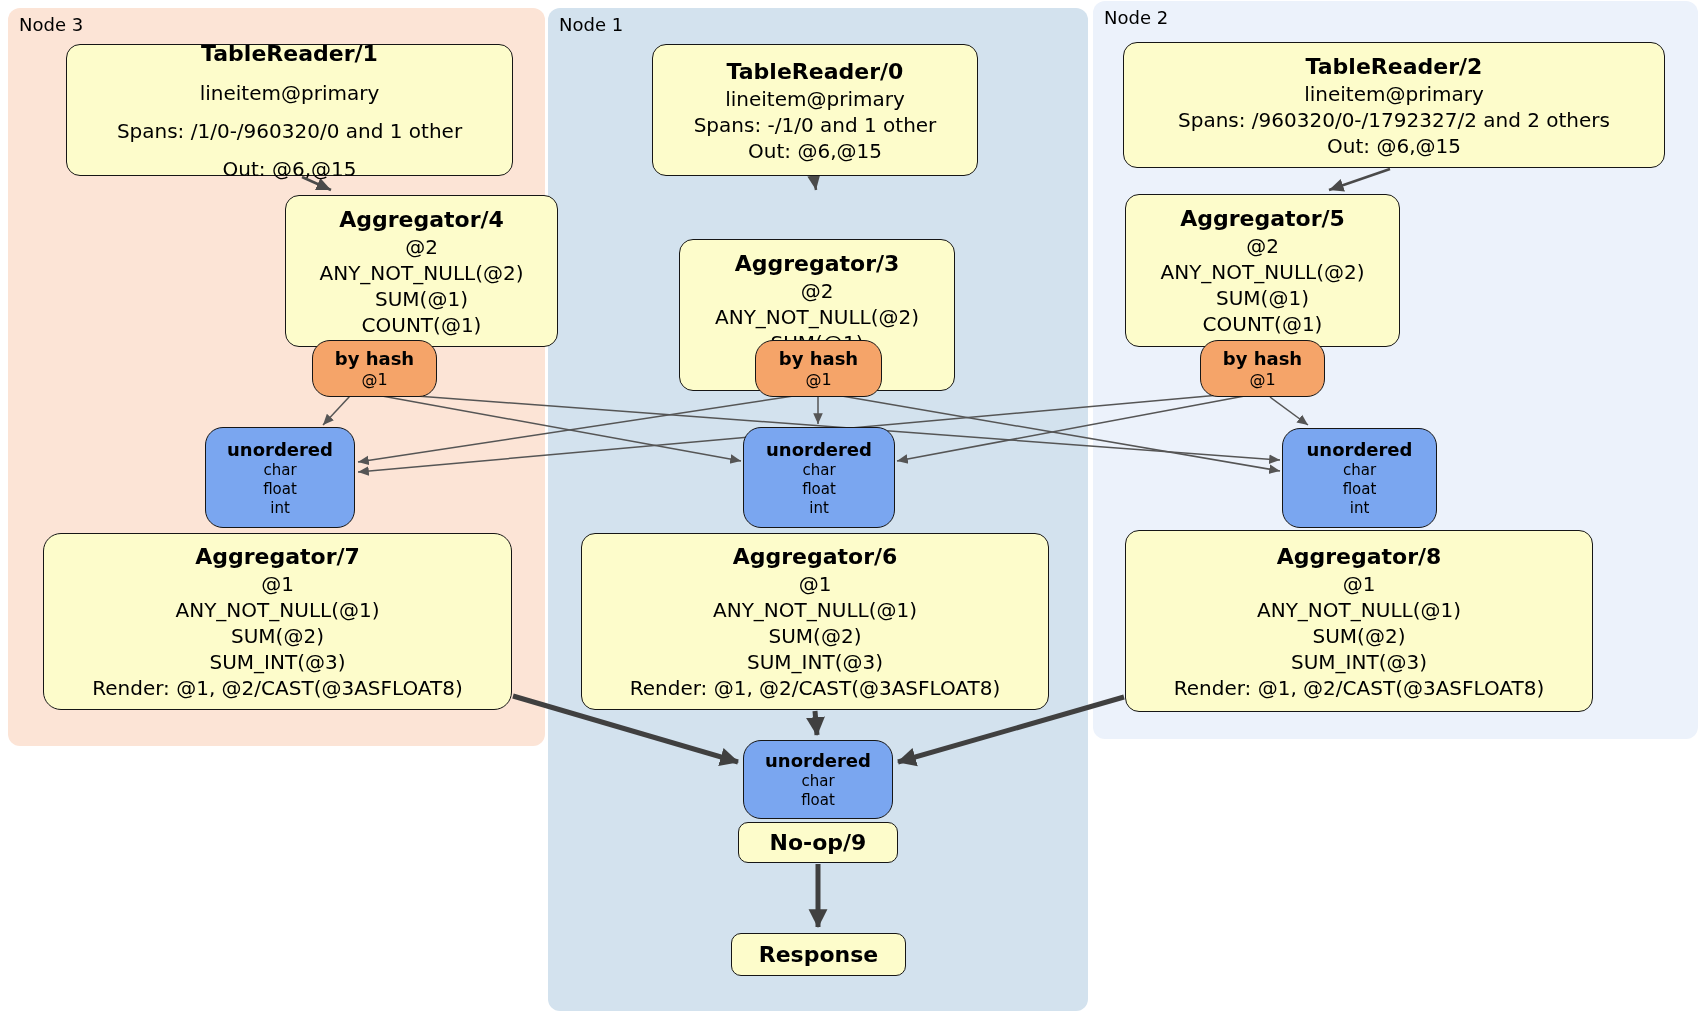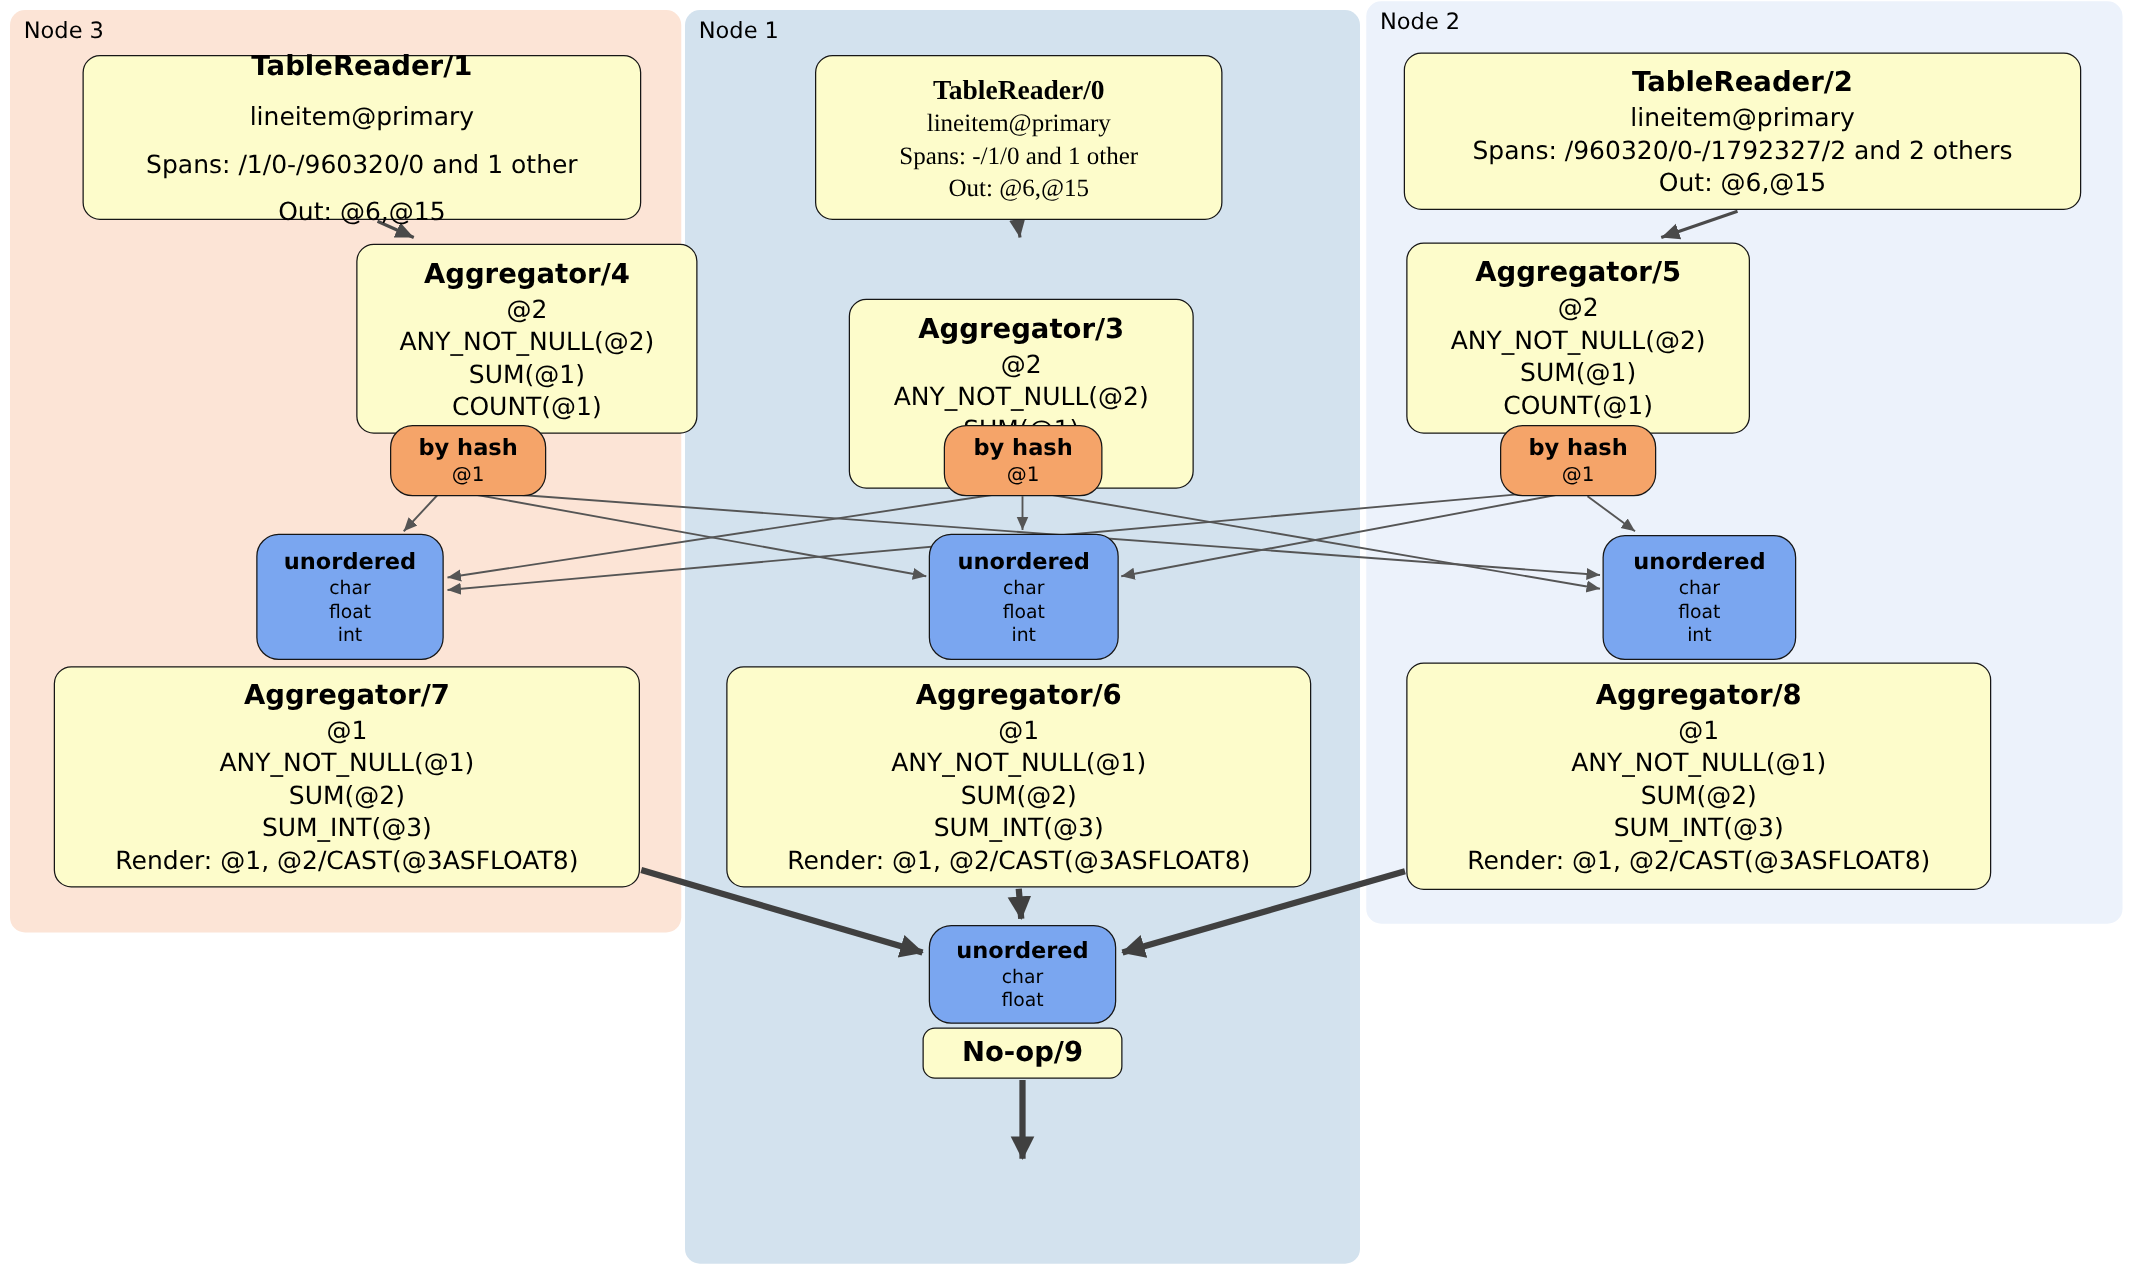--- a/index.html
+++ b/index.html
@@ -73,21 +73,21 @@
 
     <line x1="818" y1="864" x2="818" y2="927" stroke="#404040" stroke-width="5" marker-end="url(#mThick)"></line>
   </svg>
 
   <div class="node proc" style="left:66px;top:44px;width:447px;height:132px;gap:12px;">
     <div class="title">TableReader/1</div>
     <div class="line">lineitem@primary</div>
     <div class="line">Spans: /1/0-/960320/0 and 1 other</div>
     <div class="line">Out: @6,@15</div>
   </div>
-  <div class="node proc" style="left:652px;top:44px;width:326px;height:132px;font-family:Liberation Serif, serif;">
+  <div class="node proc" style="left:652px;top:44px;width:326px;height:132px;">
     <div class="title">TableReader/0</div>
     <div class="line">lineitem@primary</div>
     <div class="line">Spans: -/1/0 and 1 other</div>
     <div class="line">Out: @6,@15</div>
   </div>
   <div class="node proc" style="left:1123px;top:42px;width:542px;height:126px;">
     <div class="title">TableReader/2</div>
     <div class="line">lineitem@primary</div>
     <div class="line">Spans: /960320/0-/1792327/2 and 2 others</div>
     <div class="line">Out: @6,@15</div>
@@ -140,21 +140,21 @@
     <div class="line">float</div>
     <div class="line">int</div>
   </div>
   <div class="node sync" style="left:1282px;top:428px;width:155px;height:100px;">
     <div class="title">unordered</div>
     <div class="line">char</div>
     <div class="line">float</div>
     <div class="line">int</div>
   </div>
 
-  <div class="node proc" style="left:43px;top:533px;width:469px;height:177px;">
+  <div class="node proc" style="left:43px;top:533px;width:469px;height:177px;border-radius:18px;">
     <div class="title">Aggregator/7</div>
     <div class="line">@1</div>
     <div class="line">ANY_NOT_NULL(@1)</div>
     <div class="line">SUM(@2)</div>
     <div class="line">SUM_INT(@3)</div>
     <div class="line">Render: @1, @2/CAST(@3ASFLOAT8)</div>
   </div>
   <div class="node proc" style="left:581px;top:533px;width:468px;height:177px;">
     <div class="title">Aggregator/6</div>
     <div class="line">@1</div>
@@ -173,14 +173,17 @@
   </div>
 
   <div class="node sync" style="left:743px;top:740px;width:150px;height:79px;">
     <div class="title">unordered</div>
     <div class="line">char</div>
     <div class="line">float</div>
   </div>
   <div class="node proc" style="left:738px;top:822px;width:160px;height:41px;border-radius:10px;">
     <div class="title">No-op/9</div>
   </div>
+  <div class="node proc" style="left:731px;top:933px;width:175px;height:43px;border-radius:10px;">
+    <div class="title">Response</div>
+  </div>
 
 </div>
 
 </body></html>

